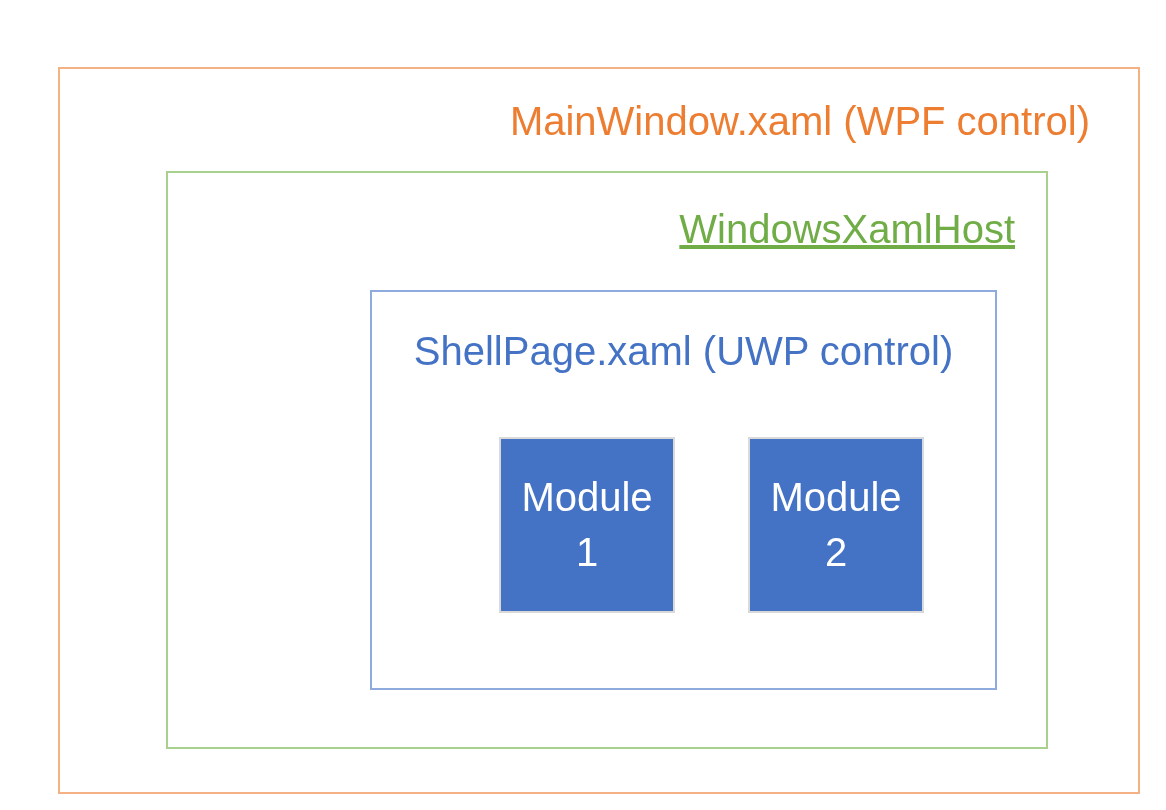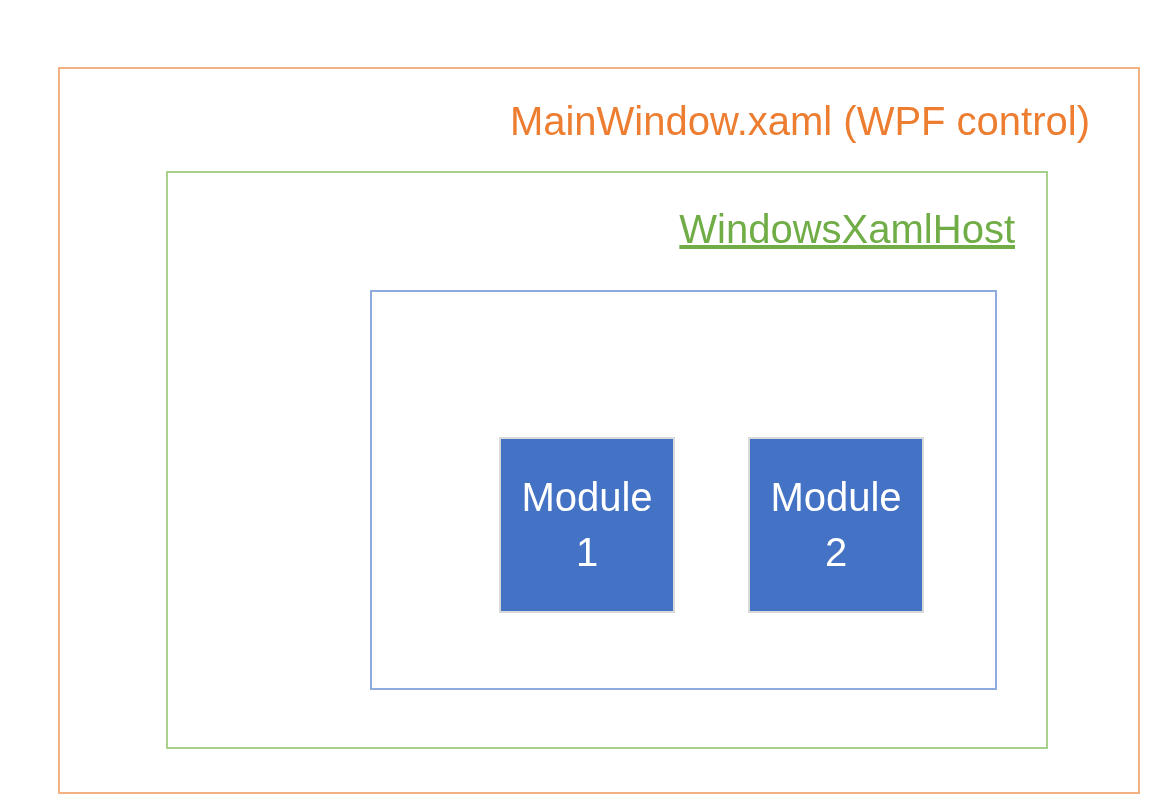--- a/index.html
+++ b/index.html
@@ -89,20 +89,21 @@
   <div class="frame frame-orange"></div>
 
   <div class="label label-orange">MainWindow.xaml (WPF control)</div>
 
   <div class="frame frame-green"></div>
 
   <div class="label label-green">WindowsXamlHost</div>
 
   <div class="frame frame-blue"></div>
 
+  <div class="label label-blue">ShellPage.xaml (UWP control)</div>
 
   <div class="module module-1">
     <span>Module</span>
     <span>1</span>
   </div>
 
   <div class="module module-2">
     <span>Module</span>
     <span>2</span>
   </div>

